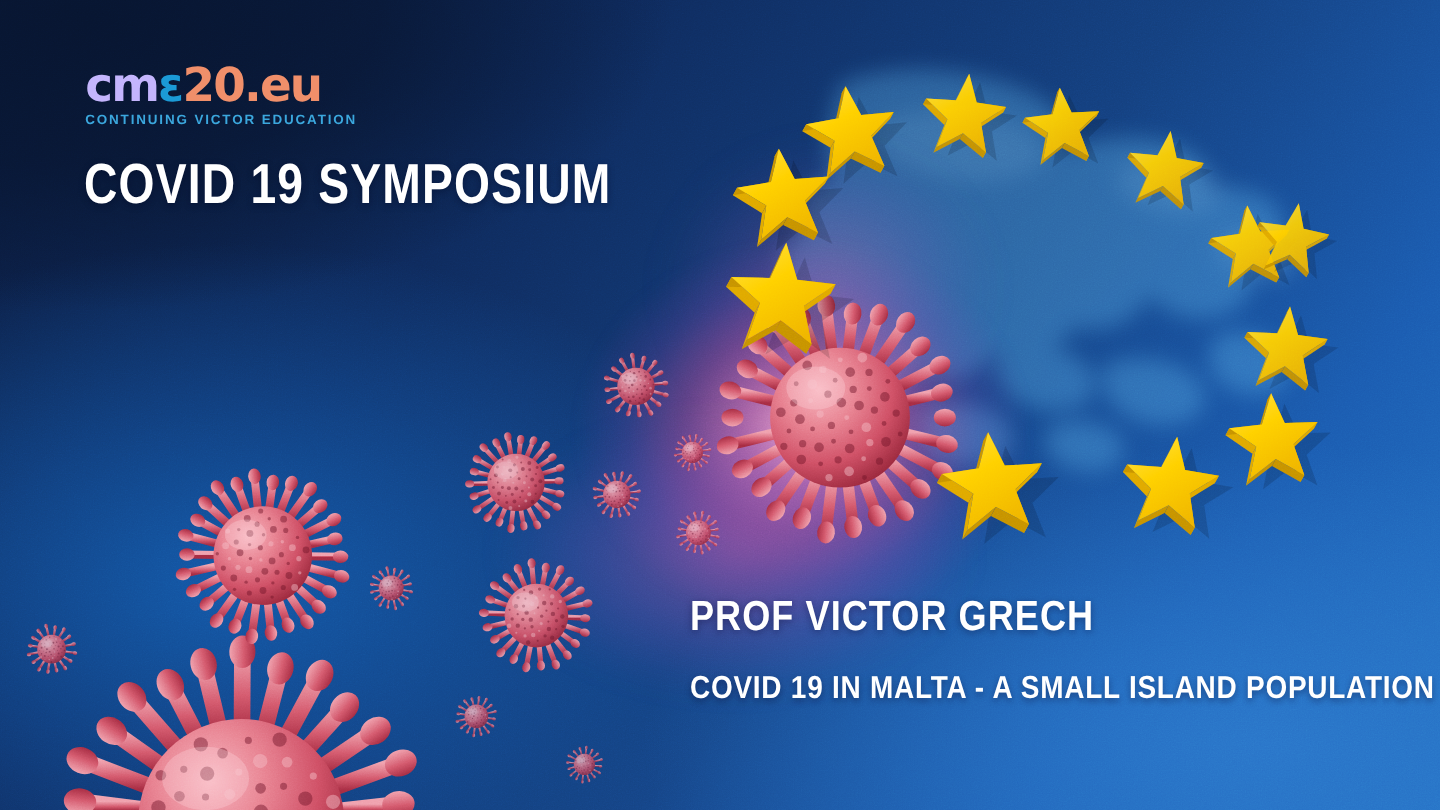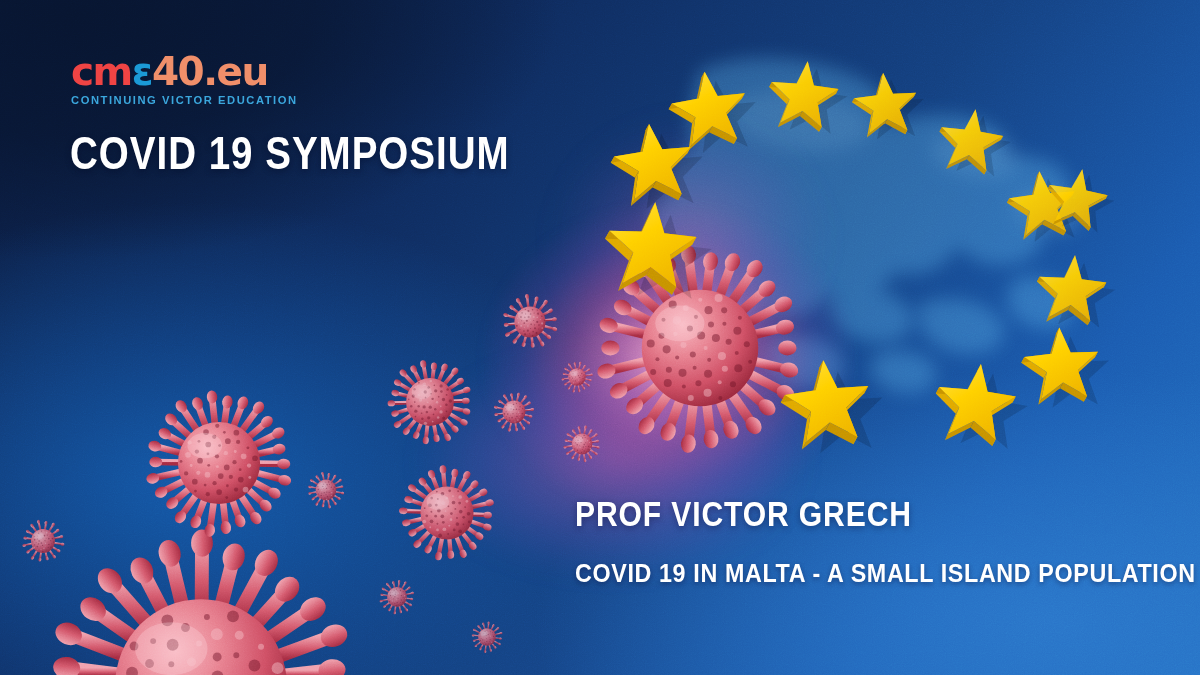--- a/index.html
+++ b/index.html
@@ -86,21 +86,21 @@
     position:absolute; left:71px; top:52px;
   }
   .logo-word {
     font-family:"DejaVu Sans", sans-serif;
     font-size:39px;
     font-weight:700;
     letter-spacing:-1.5px;
     line-height:1;
     white-space:nowrap;
   }
-  .logo-cme { color:#ef4444; }
+  .logo-cme { color:#c4b5fd; }
   .logo-eps { color:#1b9ad6; font-family:"DejaVu Sans", sans-serif; }
   .logo-30  { color:#f08f6a; }
   .logo-tag {
     margin-top:3px;
     font-family:"Liberation Sans", sans-serif;
     font-size:11.2px;
     font-weight:700;
     letter-spacing:1.55px;
     color:#3ba7dd;
     white-space:nowrap;
@@ -1896,21 +1896,21 @@
     <svg xmlns="http://www.w3.org/2000/svg">
       <filter id="grain">
         <feTurbulence type="fractalNoise" baseFrequency="0.9" numOctaves="3" stitchTiles="stitch"></feTurbulence>
         <feColorMatrix type="saturate" values="0"></feColorMatrix>
       </filter>
       <rect width="100%" height="100%" filter="url(#grain)"></rect>
     </svg>
   </div>
 
   <div class="logo">
-    <div class="logo-word"><span class="logo-cme">cm</span><span class="logo-eps">ɛ</span><span class="logo-30">40.eu</span></div>
+    <div class="logo-word"><span class="logo-cme">cm</span><span class="logo-eps">ɛ</span><span class="logo-30">20.eu</span></div>
     <div class="logo-tag">CONTINUING VICTOR EDUCATION</div>
   </div>
 
   <div class="main-title">COVID 19 SYMPOSIUM</div>
 
   <div class="speaker-block">
     <div class="speaker-name">PROF VICTOR GRECH</div>
     <div class="talk-title">COVID 19 IN MALTA - A SMALL ISLAND POPULATION</div>
   </div>
 

